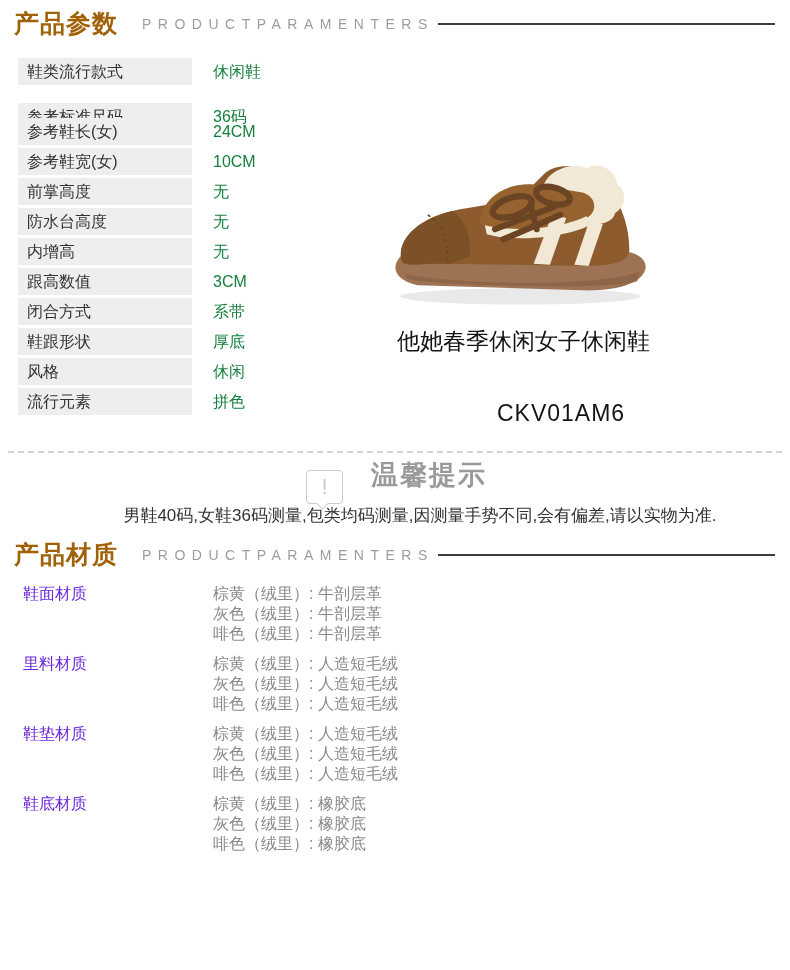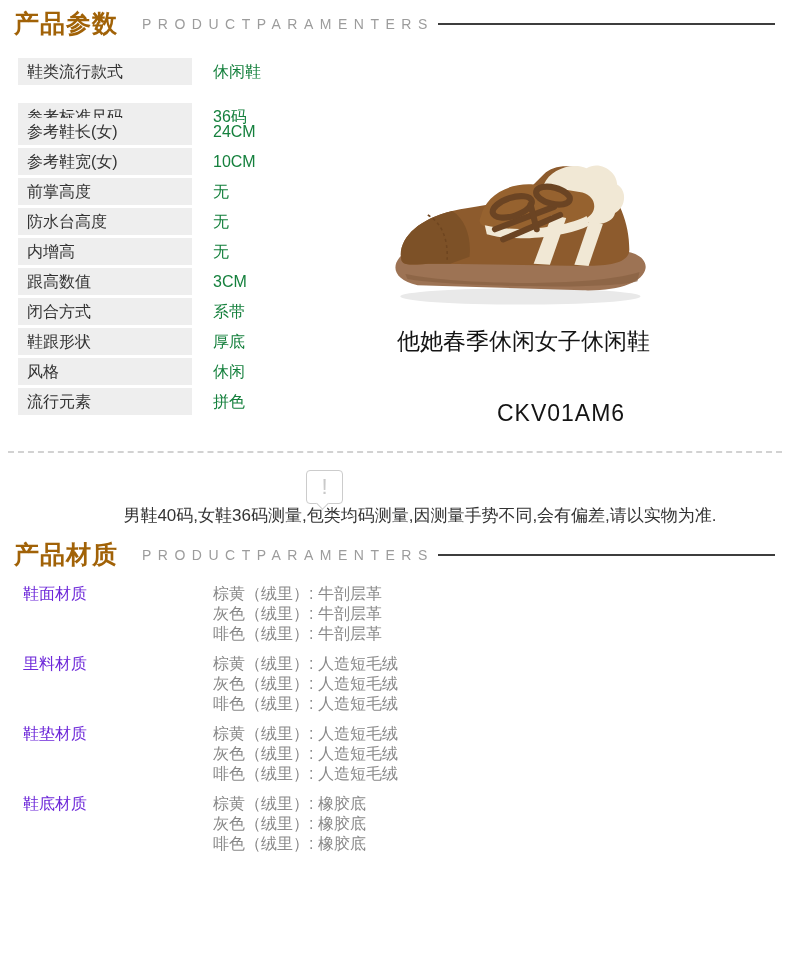--- a/index.html
+++ b/index.html
@@ -127,20 +127,21 @@
       <ellipse cx="167" cy="75" rx="17" ry="8" fill="none" stroke="#6b4423" stroke-width="6" transform="rotate(14 167 75)"></ellipse>
       <path d="M145,84 L151,108" stroke="#6b4423" stroke-width="6" stroke-linecap="round"></path>
     </svg>
   </div>
   <div class="prod-title">他她春季休闲女子休闲鞋</div>
   <div class="prod-model">CKV01AM6</div>
 
   <div class="dashed-divider"></div>
   <div class="tip-bubble">!</div>
   <div class="tip-tail"></div>
+  <div class="tip-title">温馨提示</div>
   <div class="tip-note">男鞋40码,女鞋36码测量,包类均码测量,因测量手势不同,会有偏差,请以实物为准.</div>
 
   <div class="sec-header" style="top:538px;">
     <div class="sec-title">产品材质</div>
     <div class="sec-sub">PRODUCTPARAMENTERS</div>
     <div class="sec-line"></div>
   </div>
 
   <div>
     <div class="mat-label" style="top:584px;">鞋面材质</div>

